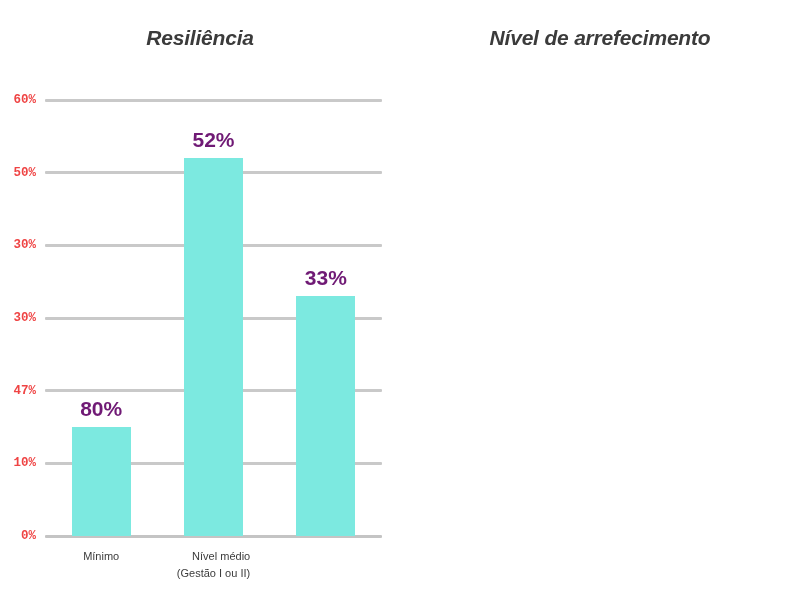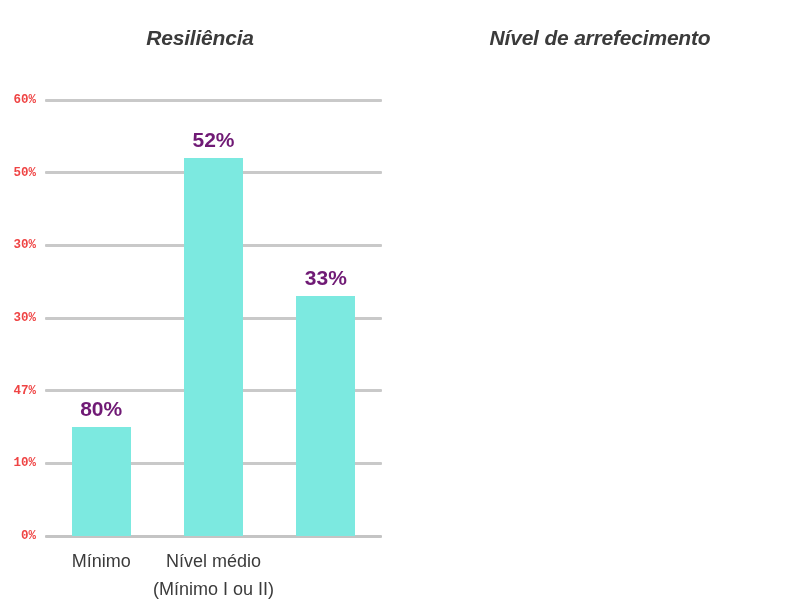--- a/index.html
+++ b/index.html
@@ -88,21 +88,21 @@
     font-size: 21px;
     font-weight: bold;
     color: #701a75;
     white-space: nowrap;
     text-align: center;
   }
 
   .cat-label {
     position: absolute;
     transform: translateX(-50%);
-    font-size: 18px;
+    font-size: 11px;
     font-weight: normal;
     color: #3b3b3b;
     text-align: center;
     line-height: 1.55;
     white-space: nowrap;
   }
 </style>
 </head>
 <body>
 
@@ -123,21 +123,21 @@
         <div class="ytick" style="top: 145.333px;">30%</div>
         <div class="gridline" style="top: 71.1667px;"></div>
         <div class="ytick" style="top: 72.6667px;">50%</div>
         <div class="gridline" style="top: -1.5px;"></div>
         <div class="ytick" style="top: 0px;">60%</div>
         <div class="bar bar-teal" style="left: 26.6667px; width: 59px; height: 109px;"></div>
         <div class="value-label" style="left: 56.1667px; bottom: 115px;">80%</div>
         <div class="cat-label" style="left: 56.1667px; top: 448px;"><span>Mínimo</span></div>
         <div class="bar bar-teal" style="left: 139px; width: 59px; height: 377.867px;"></div>
         <div class="value-label" style="left: 168.5px; bottom: 383.867px;">52%</div>
-        <div class="cat-label" style="left: 168.5px; top: 448px;"><span>Nível médio</span><br><span>(Mínimo I ou II)</span></div>
+        <div class="cat-label" style="left: 168.5px; top: 448px; text-align: right;"><span>Nível médio</span><br><span>(Gestão I ou II)</span></div>
         <div class="bar bar-teal" style="left: 251.333px; width: 59px; height: 239.8px;"></div>
         <div class="value-label" style="left: 280.833px; bottom: 245.8px;">33%</div>
       </div>
   </div>
 
   <div class="panel" id="panel-right">
     <div class="chart-title">Nível de arrefecimento</div>
 
   </div>
 

